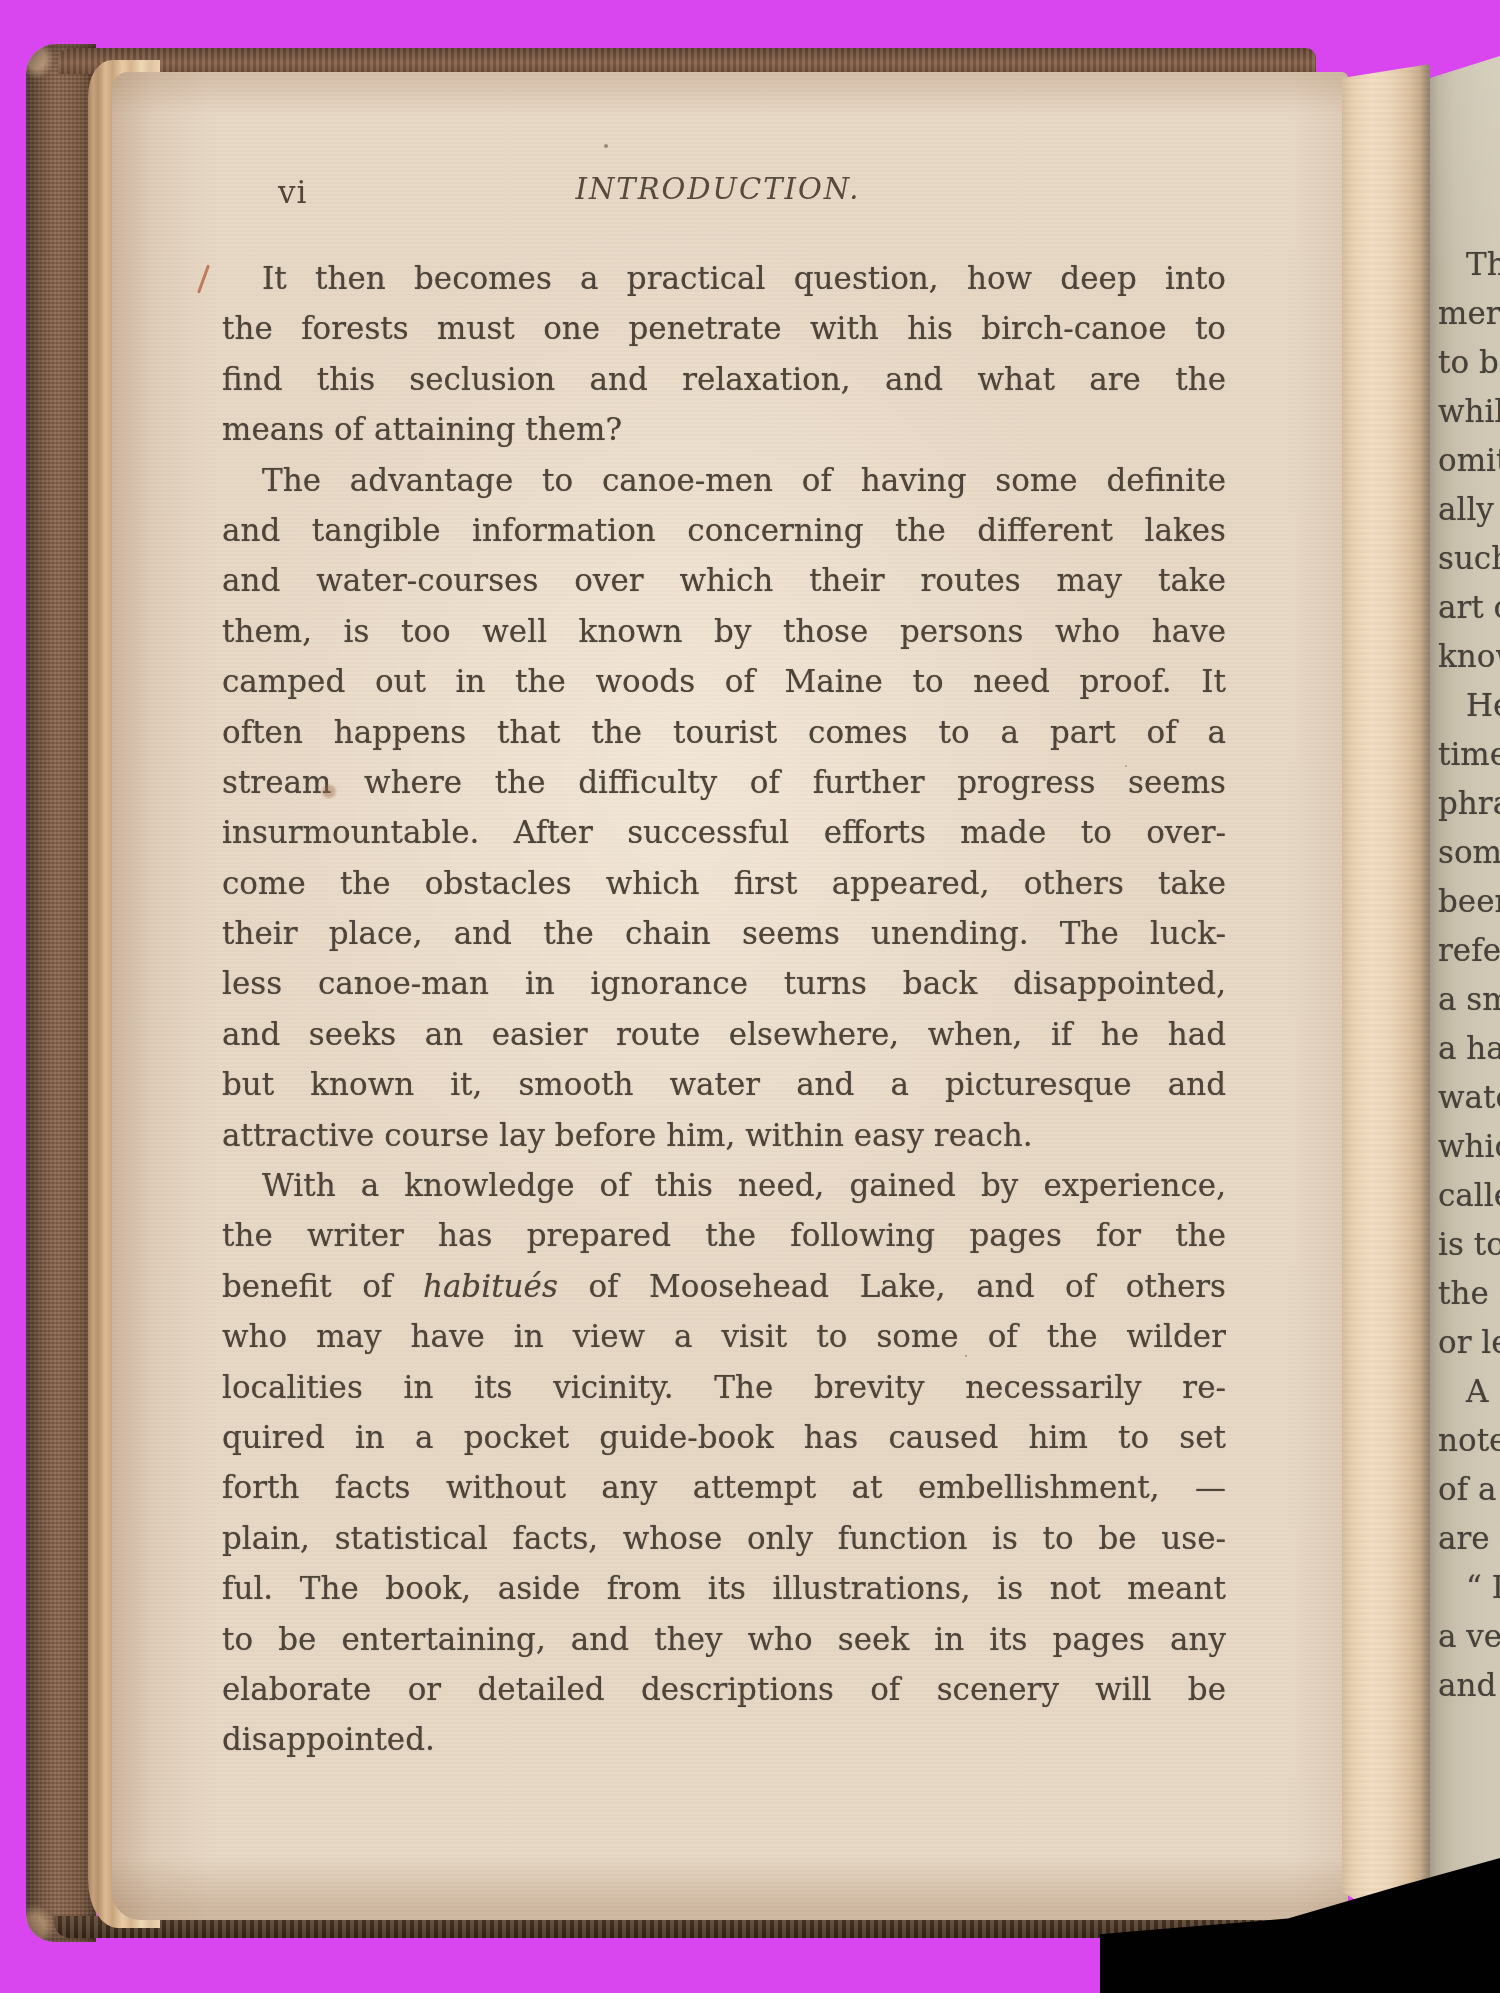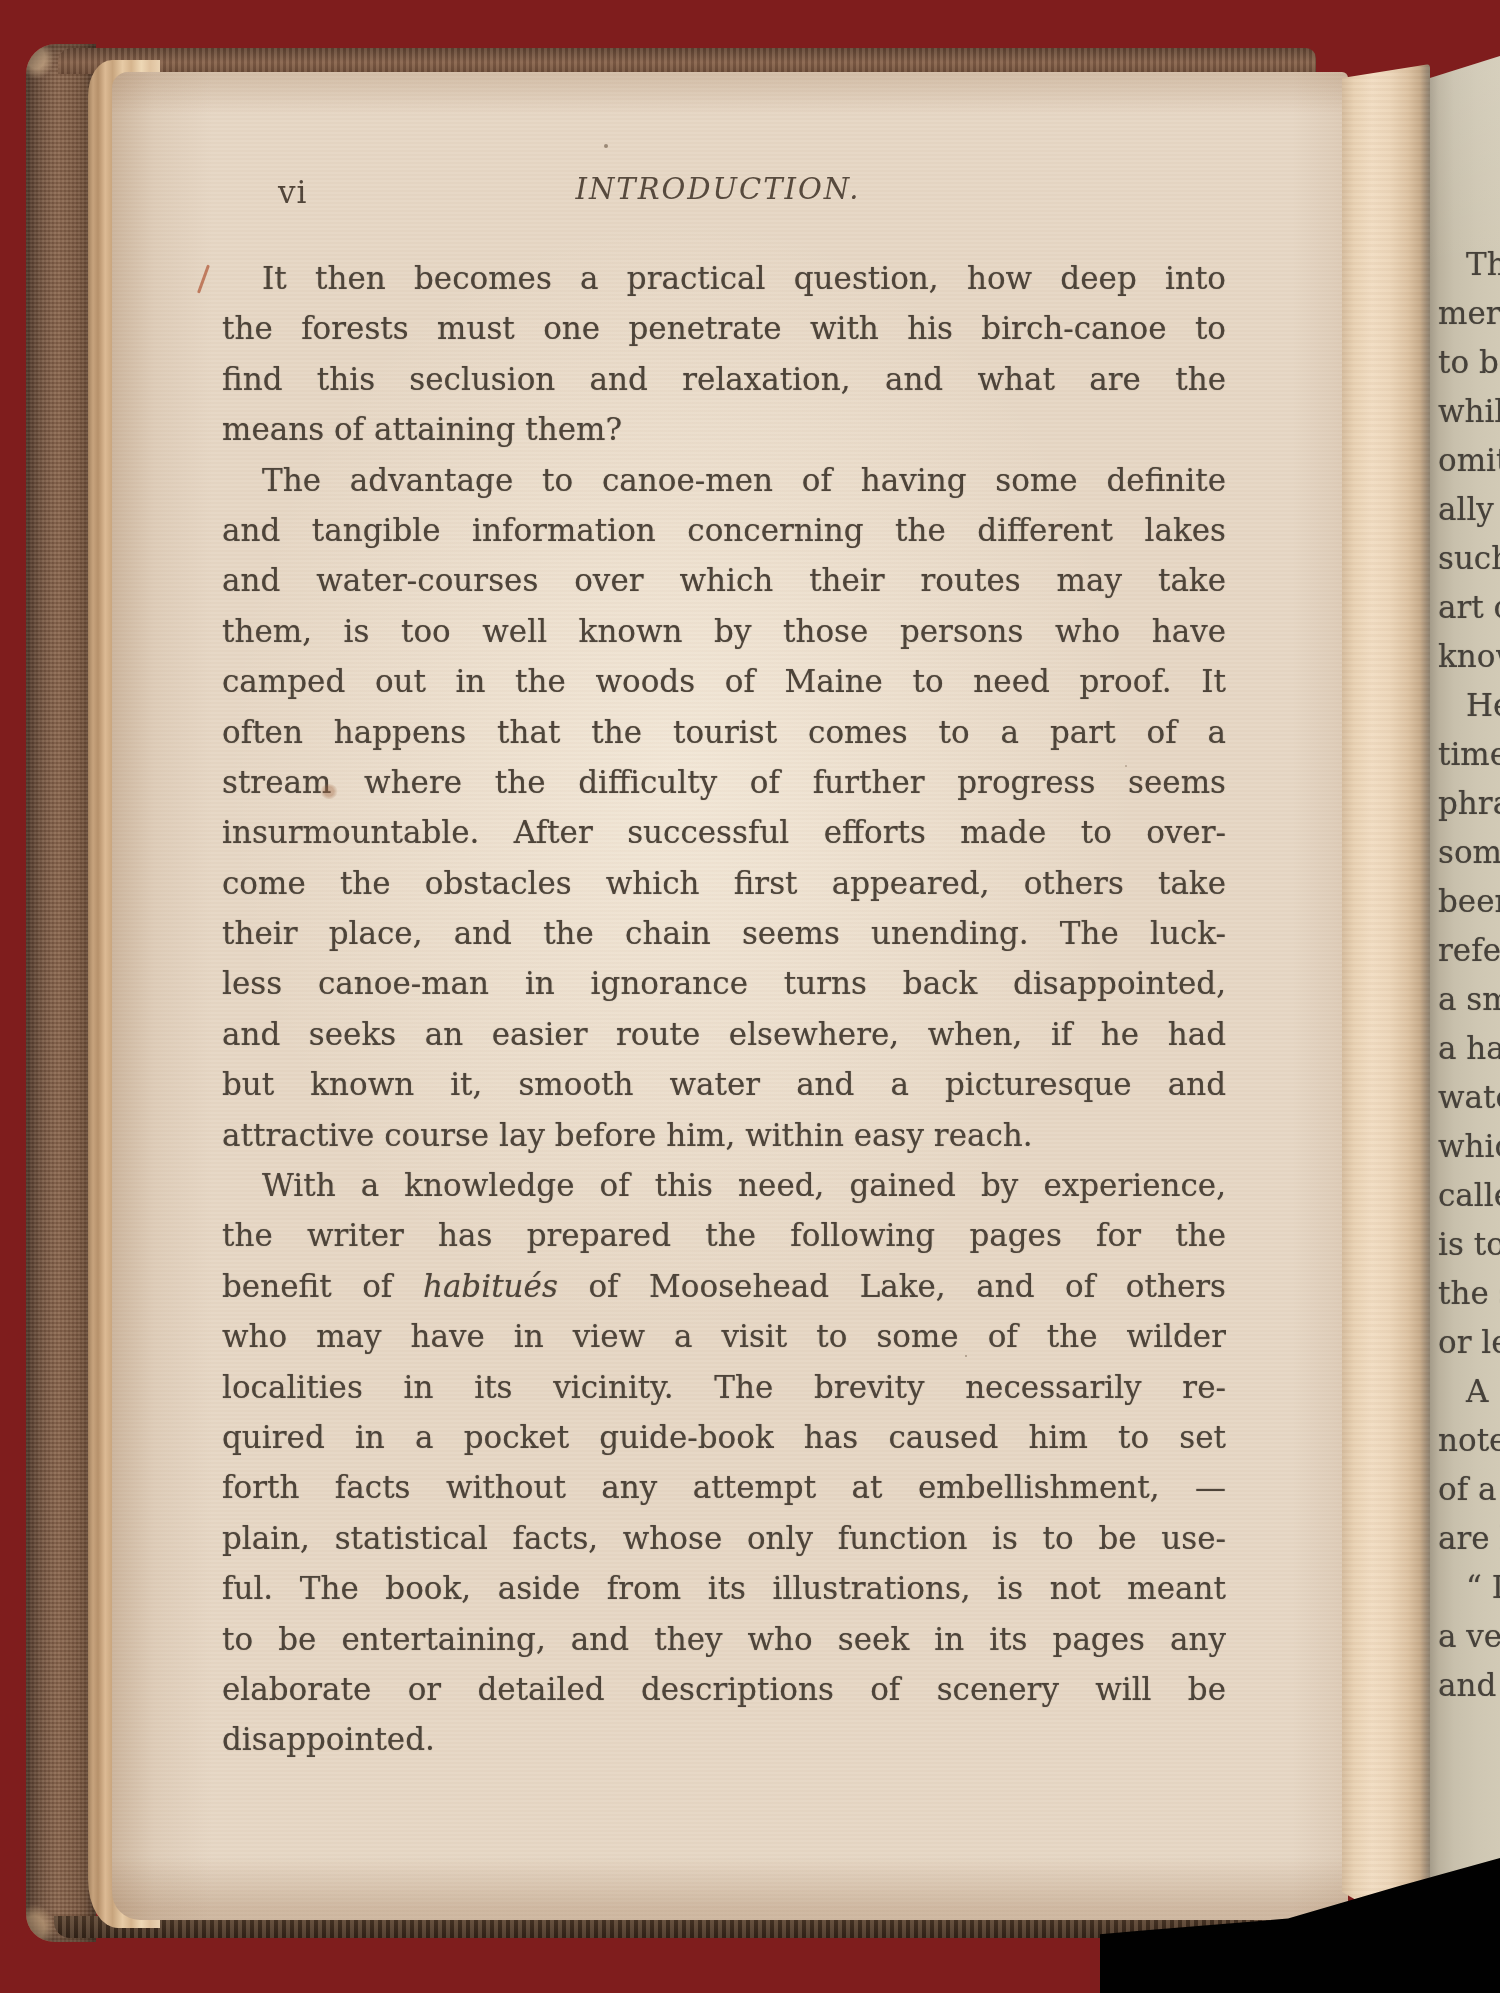--- a/index.html
+++ b/index.html
@@ -1,21 +1,21 @@
 <!DOCTYPE html>
 <html><head>
 <meta charset="utf-8">
 <style>
   * { margin:0; padding:0; box-sizing:border-box; }
   html,body { background:#000; }
   body {
     width:1500px; height:1993px; position:relative; overflow:hidden;
     font-family:"DejaVu Serif","Liberation Serif",serif;
   }
-  .stage { position:absolute; inset:0; background:#7f1d1d;padding-left:40px; }
+  .stage { position:absolute; inset:0; background:#d946ef;padding-left:40px; }
 
   
   .cover-spine {
     position:absolute; left:26px; top:44px; width:70px; height:1898px;
     background:
       radial-gradient(26px 30px at 10px 14px, rgba(205,172,138,.85) 0 35%, rgba(205,172,138,0) 70%),
       radial-gradient(30px 34px at 8px 1884px, rgba(198,164,128,.8) 0 35%, rgba(198,164,128,0) 70%),
       repeating-linear-gradient(0deg, rgba(255,230,200,.08) 0 2px, rgba(50,28,12,.10) 2px 4px),
       repeating-linear-gradient(90deg, rgba(255,230,200,.06) 0 2px, rgba(50,28,12,.08) 2px 4px),
       linear-gradient(90deg,#64493a 0,#86644e 45%,#755540 85%,#5d4232 100%);

